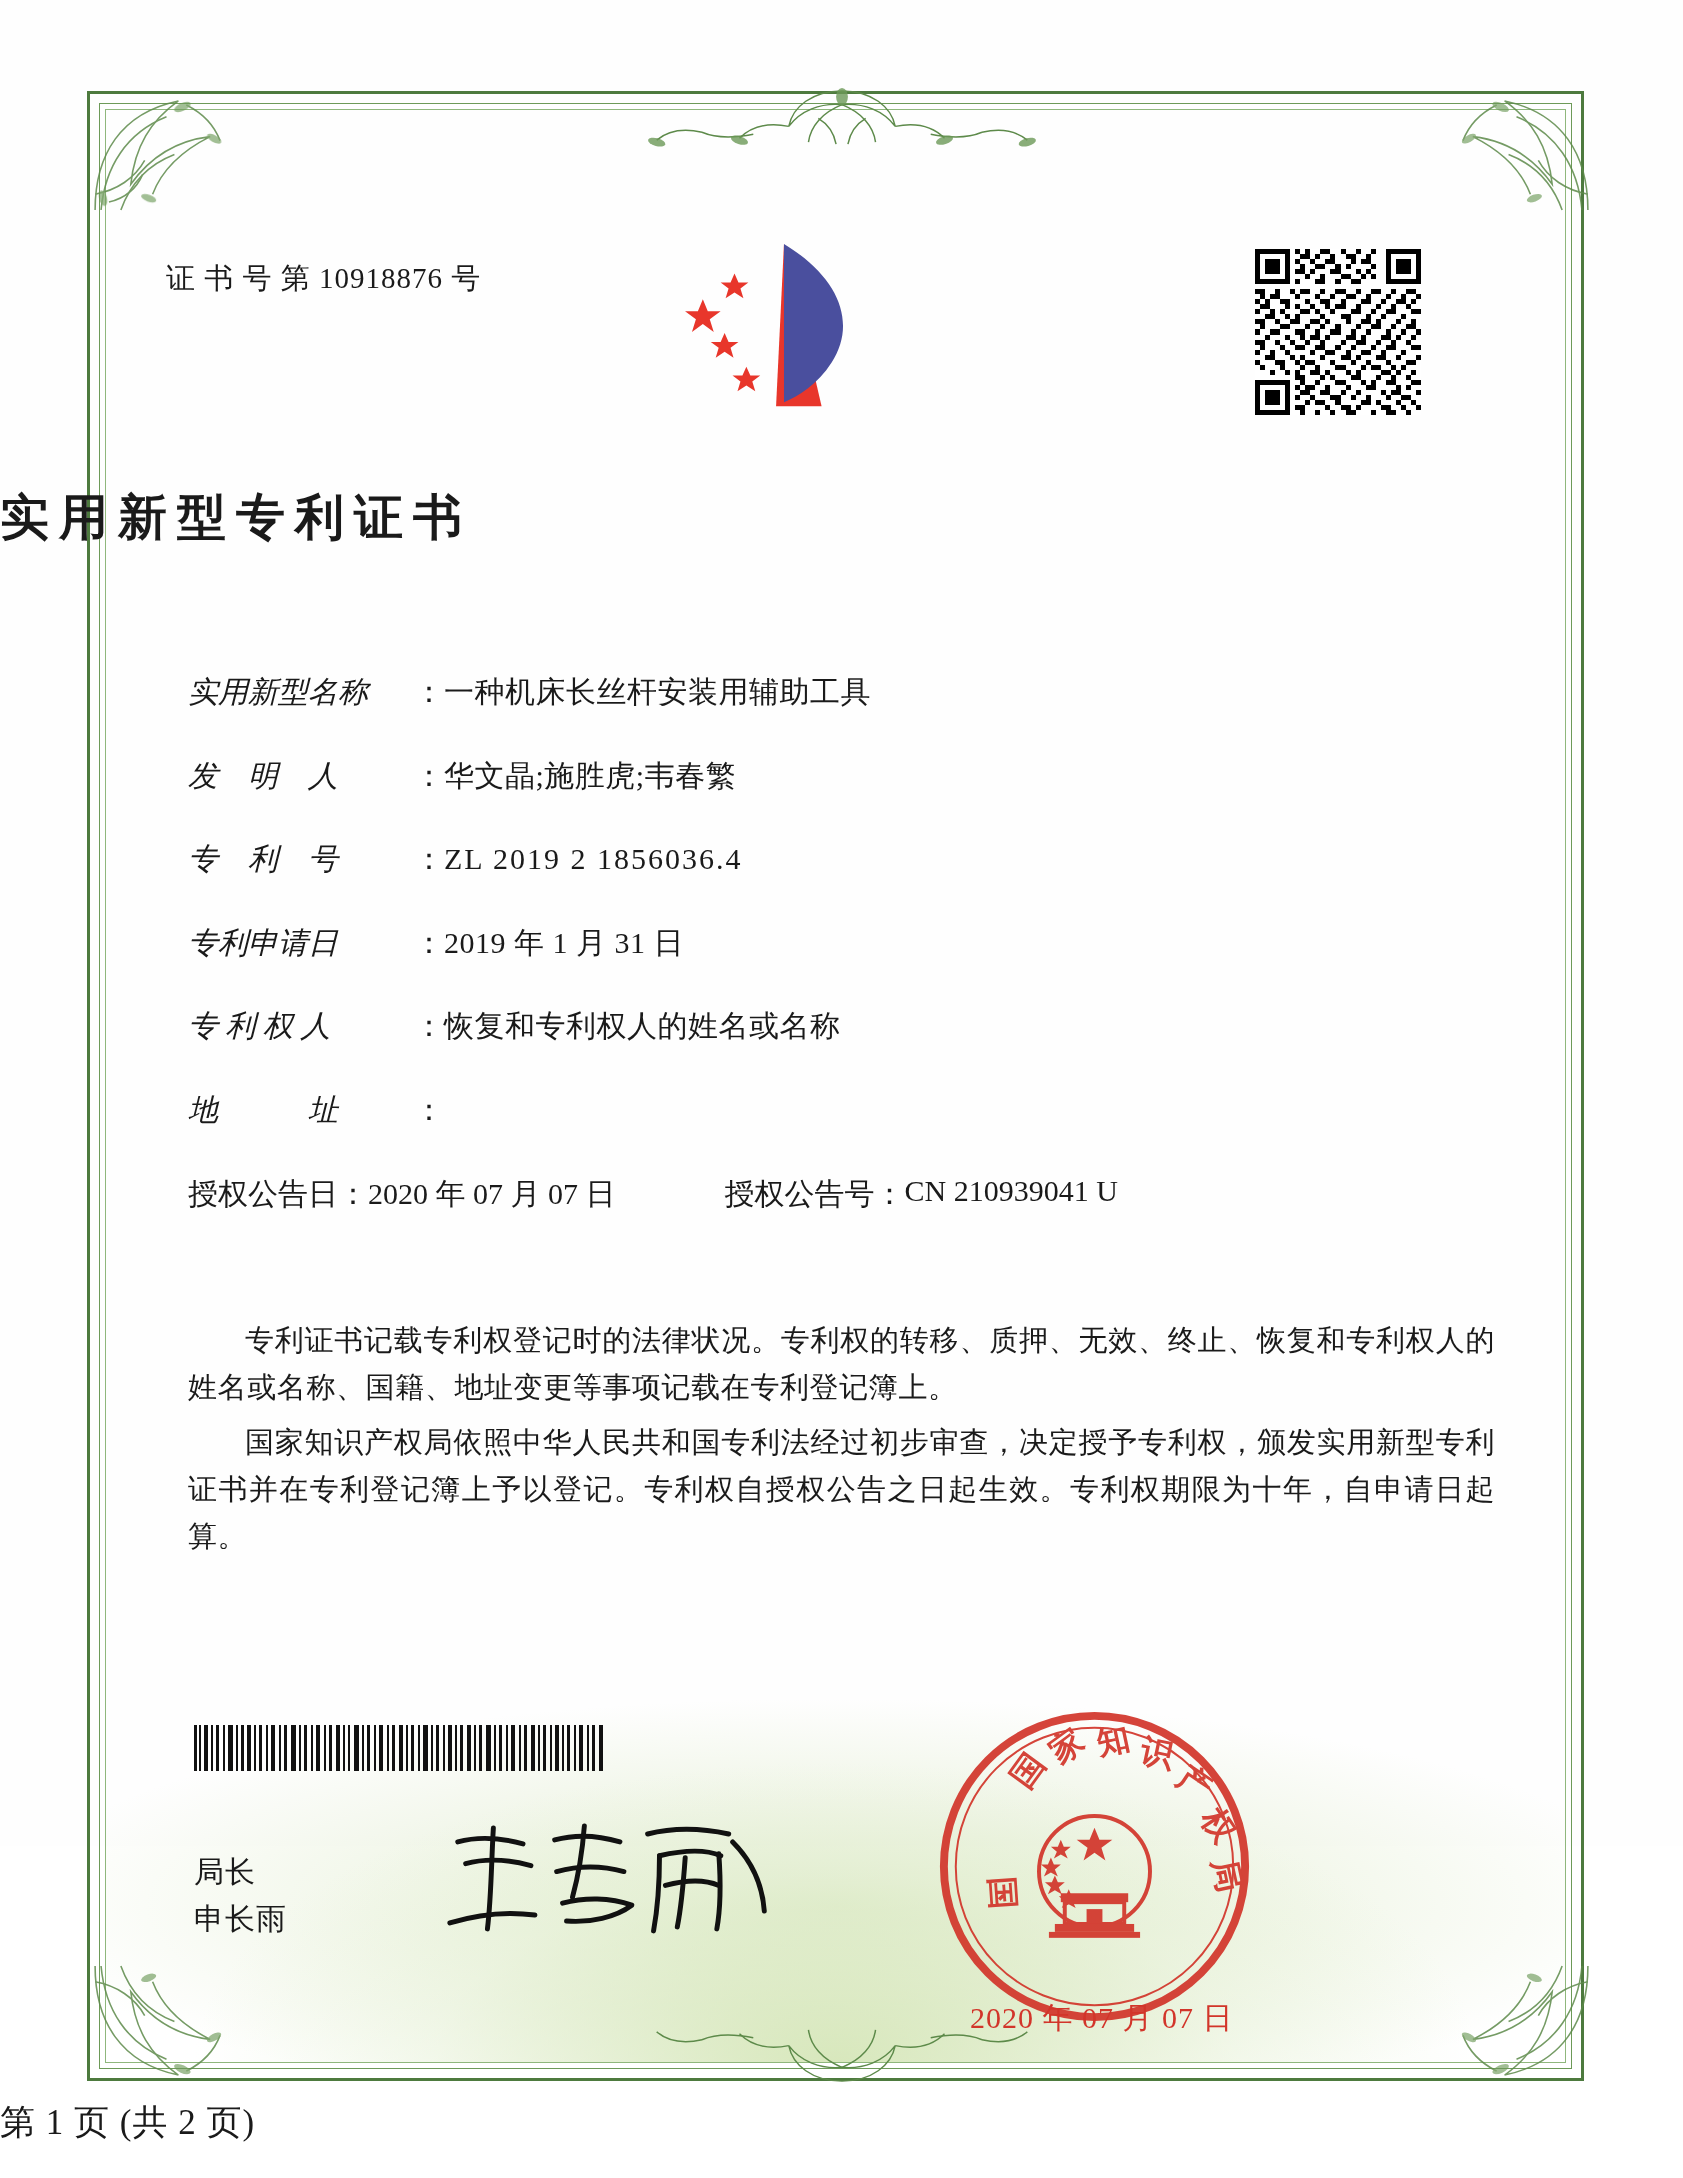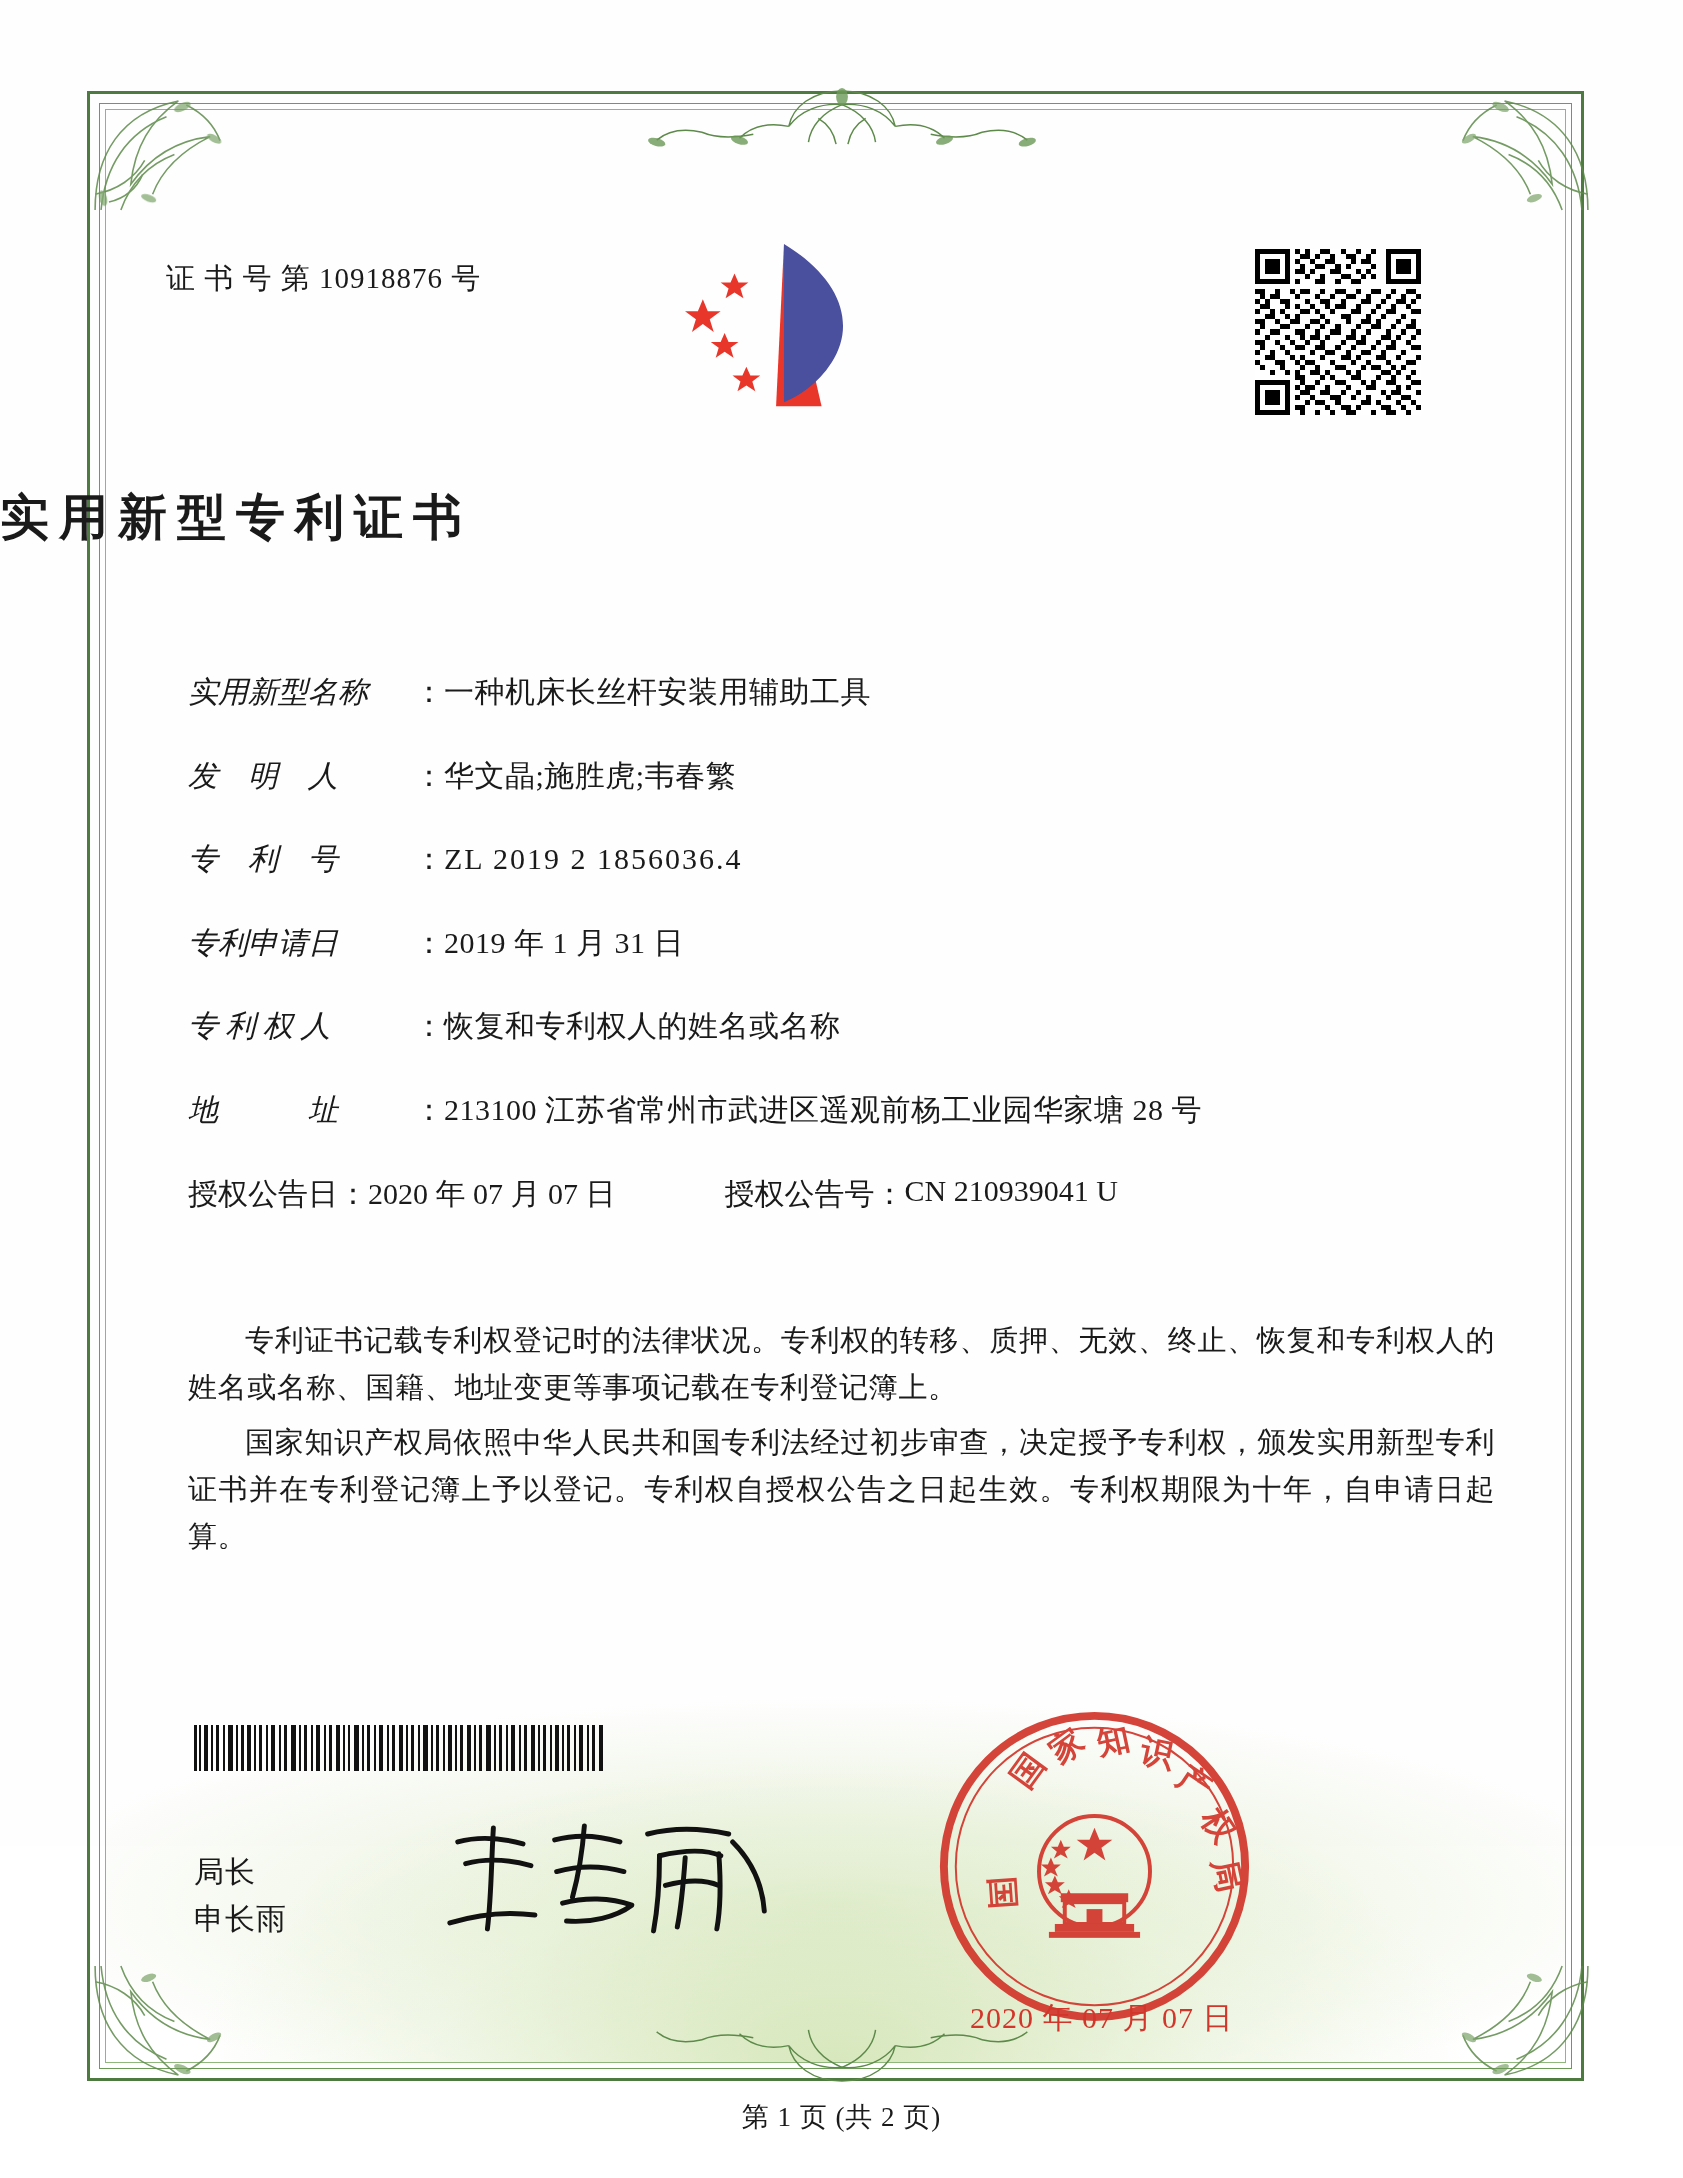--- a/index.html
+++ b/index.html
@@ -196,22 +196,21 @@
     font-size: 30px;
     color: #d2352a;
     letter-spacing: 1px;
     white-space: nowrap;
   }
 
   .page-foot {
     position: absolute;
     left: 0; top: 2099px;
     width: 1683px;
-    text-align: center;
-    font-size: 27px;
+    font-size: 35px;
     letter-spacing: 1px;
   }
 </style>
 </head>
 <body>
 
 <div class="page">
 
   <div class="frame-outer"></div>
   <div class="frame-inner"></div>
@@ -631,21 +630,20 @@
 
     <div class="field">
       <span class="lbl">专 利 权 人</span>
       <span>：</span>
       <span class="val">恢复和专利权人的姓名或名称</span>
     </div>
 
     <div class="field">
       <span class="lbl">地　　　址</span>
       <span>：</span>
-      <span class="val">213100 江苏省常州市武进区遥观前杨工业园华家塘 28 号</span>
     </div>
 
     <div class="field-row2">
       <span class="lbl">授权公告日</span>
       <span>：</span>
       <span class="val">2020 年 07 月 07 日</span>
       <span class="seg2">授权公告号</span>
       <span>：</span>
       <span class="val mono">CN 210939041 U</span>
     </div>

